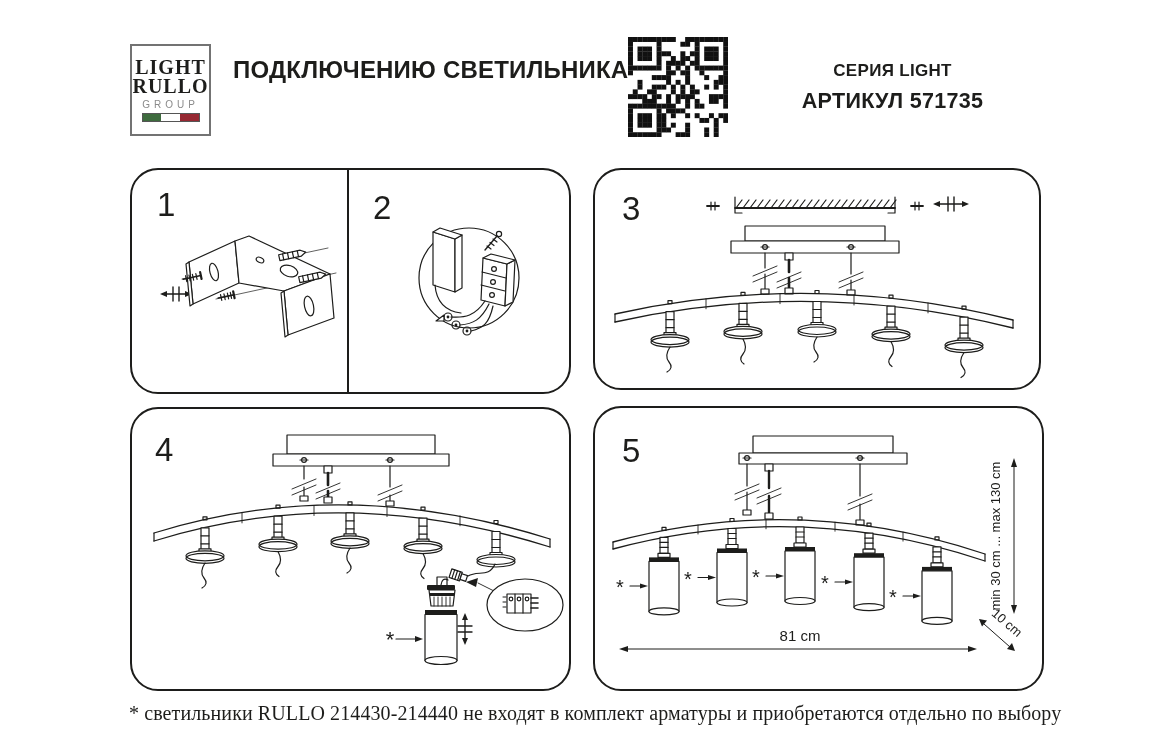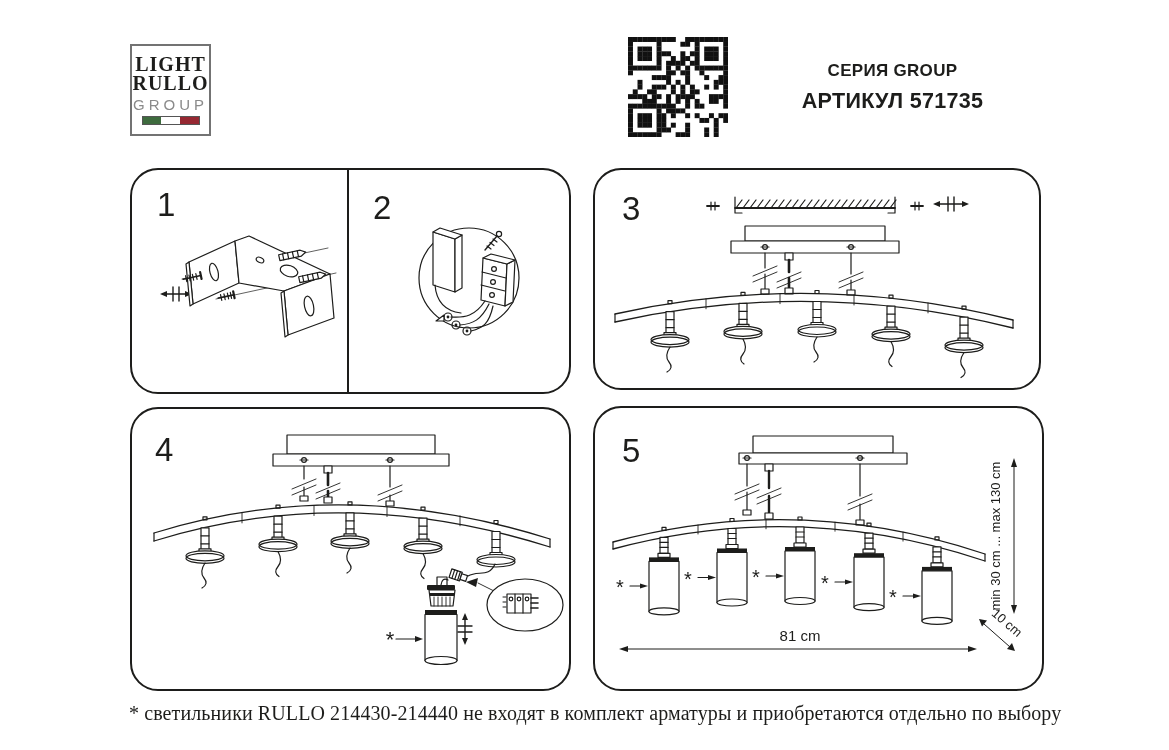--- a/index.html
+++ b/index.html
@@ -3,21 +3,21 @@
 <meta charset="utf-8">
 <style>
   html,body{margin:0;padding:0;background:#fff;}
   body{width:1169px;height:750px;position:relative;overflow:hidden;
        font-family:"Liberation Sans",sans-serif;color:#1d1d1b;}
   .abs{position:absolute;}
   
   .logo-box{left:130px;top:44px;width:77px;height:88px;border:2px solid #737373;
             display:flex;flex-direction:column;align-items:center;justify-content:center;background:#fff;}
   .logo-word{font-family:"Liberation Serif",serif;font-weight:700;font-size:20px;line-height:19px;letter-spacing:1px;}
-  .logo-group{font-size:15px;letter-spacing:4px;margin-top:3px;color:#8a8a8a;font-weight:400;}
+  .logo-group{font-size:10px;letter-spacing:4px;margin-top:3px;color:#8a8a8a;font-weight:400;}
   .logo-flag{width:56px;height:7px;margin-top:3px;border:1px solid #555;display:flex;}
   .logo-flag div{flex:1;height:100%;}
   .main-title{left:233px;top:55px;font-size:24px;font-weight:700;line-height:30px;letter-spacing:0.2px;}
   .qr-wrap{left:628px;top:37px;width:100px;height:100px;}
   .series-block{left:780px;top:61px;width:225px;text-align:center;}
   .series-line{font-size:17px;font-weight:700;letter-spacing:0.3px;}
   .article-line{font-size:21.5px;font-weight:700;margin-top:8px;letter-spacing:0.3px;}
   
   .panel{position:absolute;border:2px solid #1d1d1b;border-radius:28px;background:#fff;}
   .p12{left:130px;top:168px;width:437px;height:222px;}
@@ -38,20 +38,21 @@
   <div class="logo-word">RULLO</div>
   <div class="logo-group">GROUP</div>
   <div class="logo-flag">
     <div style="background-color: rgb(62, 107, 62);"></div>
     <div style="background-color: rgb(255, 255, 255);"></div>
     <div style="background-color: rgb(150, 40, 50);"></div>
   </div>
 </div>
 
 <div class="abs main-title">
+  <div>ПОДКЛЮЧЕНИЮ СВЕТИЛЬНИКА</div>
 </div>
 
 <div class="abs qr-wrap">
   <svg id="qr-svg" width="100" height="100" viewBox="0 0 98 98">
       <g fill="#111111" stroke="none">
         <rect x="0.00" y="0.00" width="4.87" height="4.87"></rect>
         <rect x="4.67" y="0.00" width="4.87" height="4.87"></rect>
         <rect x="9.33" y="0.00" width="4.87" height="4.87"></rect>
         <rect x="14.00" y="0.00" width="4.87" height="4.87"></rect>
         <rect x="18.67" y="0.00" width="4.87" height="4.87"></rect>
@@ -271,21 +272,21 @@
         <rect x="46.67" y="93.33" width="4.87" height="4.87"></rect>
         <rect x="51.33" y="93.33" width="4.87" height="4.87"></rect>
         <rect x="56.00" y="93.33" width="4.87" height="4.87"></rect>
         <rect x="74.67" y="93.33" width="4.87" height="4.87"></rect>
         <rect x="84.00" y="93.33" width="4.87" height="4.87"></rect>
       </g>
     </svg>
 </div>
 
 <div class="abs series-block">
-  <div class="series-line">СЕРИЯ GROUP</div>
+  <div class="series-line">СЕРИЯ LIGHT</div>
   <div class="article-line">АРТИКУЛ 571735</div>
 </div>
 
 <div class="panel p12">
   <div class="divider"></div>
   <div class="step-num" style="left:25px;top:18px;">1</div>
   <div class="step-num" style="left:241px;top:21px;">2</div>
 
   <svg class="draw" style="left:0;top:0" width="215" height="218" viewBox="0 0 215 218" stroke="#1d1d1b" fill="none" stroke-width="1.2" stroke-linejoin="round" stroke-linecap="round">
     <g>

